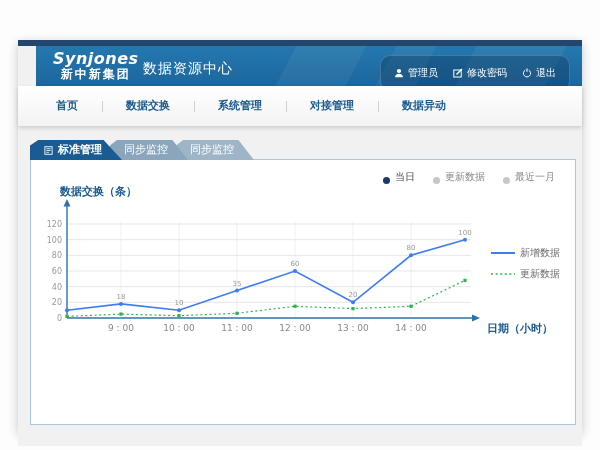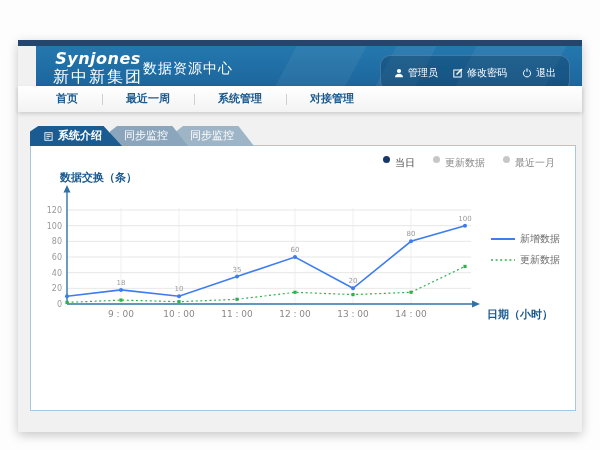--- a/index.html
+++ b/index.html
@@ -10,49 +10,49 @@
   
   .topstrip { height:6px; background:#24466d; }
   
   .header { position:relative; height:40px;
             background:linear-gradient(180deg,#2478ae 0%,#1c669d 100%); overflow:hidden;margin-left:18px; }
   .streak { position:absolute; top:-12px; bottom:-12px; background:rgba(255,255,255,.055);
             transform:skewX(-28deg); }
   .s1 { left:250px; width:70px; } .s2 { left:350px; width:40px; } .s3 { left:430px; width:90px; }
   .logo { position:absolute; left:17px; top:4px; color:#fff; text-align:center; line-height:1.1; }
   .logo .l1 { font-size:16px; font-weight:bold; font-style:italic; letter-spacing:.5px; }
-  .logo .l2 { font-size:16px; font-weight:normal; letter-spacing:2px; }
+  .logo .l2 { font-size:12px; font-weight:bold; letter-spacing:2px; }
   .app-title { position:absolute; left:107px; bottom:8px; color:#fff; font-size:14px; letter-spacing:1px; }
   .user-pill { position:absolute; right:12px; top:9px; height:36px; display:flex; align-items:center;
                gap:15px; padding:0 13px; border-radius:10px; background:rgba(9,44,78,.32);
                border:1px solid rgba(255,255,255,.18); color:#fff; font-size:10px; }
   .u-item { display:flex; align-items:center; gap:4px; cursor:pointer; white-space:nowrap; }
   .u-item svg { width:10px; height:10px; }
   
-  .navbar { height:26px; background:linear-gradient(180deg,#ffffff,#f3f3f3);
+  .navbar { height:40px; background:linear-gradient(180deg,#ffffff,#f3f3f3);
             display:flex; align-items:center; box-shadow:0 2px 4px rgba(0,0,0,.15); position:relative; z-index:5; }
   .navbar ul { list-style:none; display:flex; padding-left:14px; }
   .navbar li { padding:0 24px; font-size:11px; font-weight:bold; color:#1b5a8e; cursor:pointer;
                position:relative; line-height:26px; }
   .navbar li + li::before { content:''; position:absolute; left:0; top:8px; width:1px; height:11px; background:#cfcfcf; }
   
   .content { position:relative; height:320px; background:#f1f1f2; }
   .tabs { position:absolute; left:12px; top:14px; display:flex; z-index:2; }
   .tab { height:20px; line-height:20px; color:#fff; font-size:11px; padding:0 20px 0 14px;
          margin-right:-12px; cursor:pointer; white-space:nowrap;
          clip-path:polygon(0 100%, 0 28%, 9% 0, 80% 0, 100% 100%); display:flex; align-items:center; gap:5px; }
   .tab.active { background:#1a5c91; z-index:3; font-weight:bold; }
   .tab.t2 { background:#8aa5bc; z-index:2; }
   .tab.t3 { background:#9eb5c7; z-index:1; }
   .tab svg { width:9px; height:9px; }
   .panel { position:absolute; left:12px; top:33px; width:546px; height:266px;
            background:#fff; border:1px solid #a9c6dd; z-index:1; }
   .range-row { position:absolute; top:10px; right:20px; display:flex; gap:18px;
                align-items:center; font-size:10px; color:#8a8a8a; }
-  .range-item { display:flex; align-items:flex-start; cursor:pointer; }
+  .range-item { display:flex; align-items:flex-end; cursor:pointer; }
   .dot { width:7px; height:7px; border-radius:50%; background:#c7c7c7; display:inline-block; margin-right:5px; }
   .range-item.selected { color:#444; }
   .range-item.selected .dot { background:#17386b; }
   .ylabel { position:absolute; left:29px; top:24px; font-size:11px; font-weight:bold; color:#1a5a8e; }
   .chart { position:absolute; left:12px; top:36px; }
   svg.plot { font-family:"DejaVu Sans","Liberation Sans",sans-serif; }
   .note { position:absolute; left:30px; top:210px; font-size:8px; color:#9a9a9a; white-space:nowrap; }
   .note .prefix { color:#d9433c; }
 </style>
 </head>
@@ -91,34 +91,35 @@
           <path d="M5 0.5v3.2" stroke="#fff" stroke-width="1.1"></path>
         </svg>
         <span>退出</span>
       </span>
     </div>
   </div>
 
   <div class="navbar">
     <ul>
       <li>首页</li>
-      <li>最近一周</li>
+      <li>数据交换</li>
       <li>系统管理</li>
       <li>对接管理</li>
+      <li>数据异动</li>
     </ul>
   </div>
 
   <div class="content">
     <div class="tabs">
       <div class="tab active">
         <svg viewBox="0 0 10 10">
           <rect x="1" y="0.8" width="8" height="8.4" fill="none" stroke="#fff" stroke-width="1"></rect>
           <path d="M2.6 3h4.8M2.6 5h4.8M2.6 7h3" stroke="#fff" stroke-width="0.9"></path>
         </svg>
-        <span>系统介绍</span>
+        <span>标准管理</span>
       </div>
       <div class="tab t2">
         <span>同步监控</span>
       </div>
       <div class="tab t3">
         <span>同步监控</span>
       </div>
     </div>
 
     <div class="panel">

